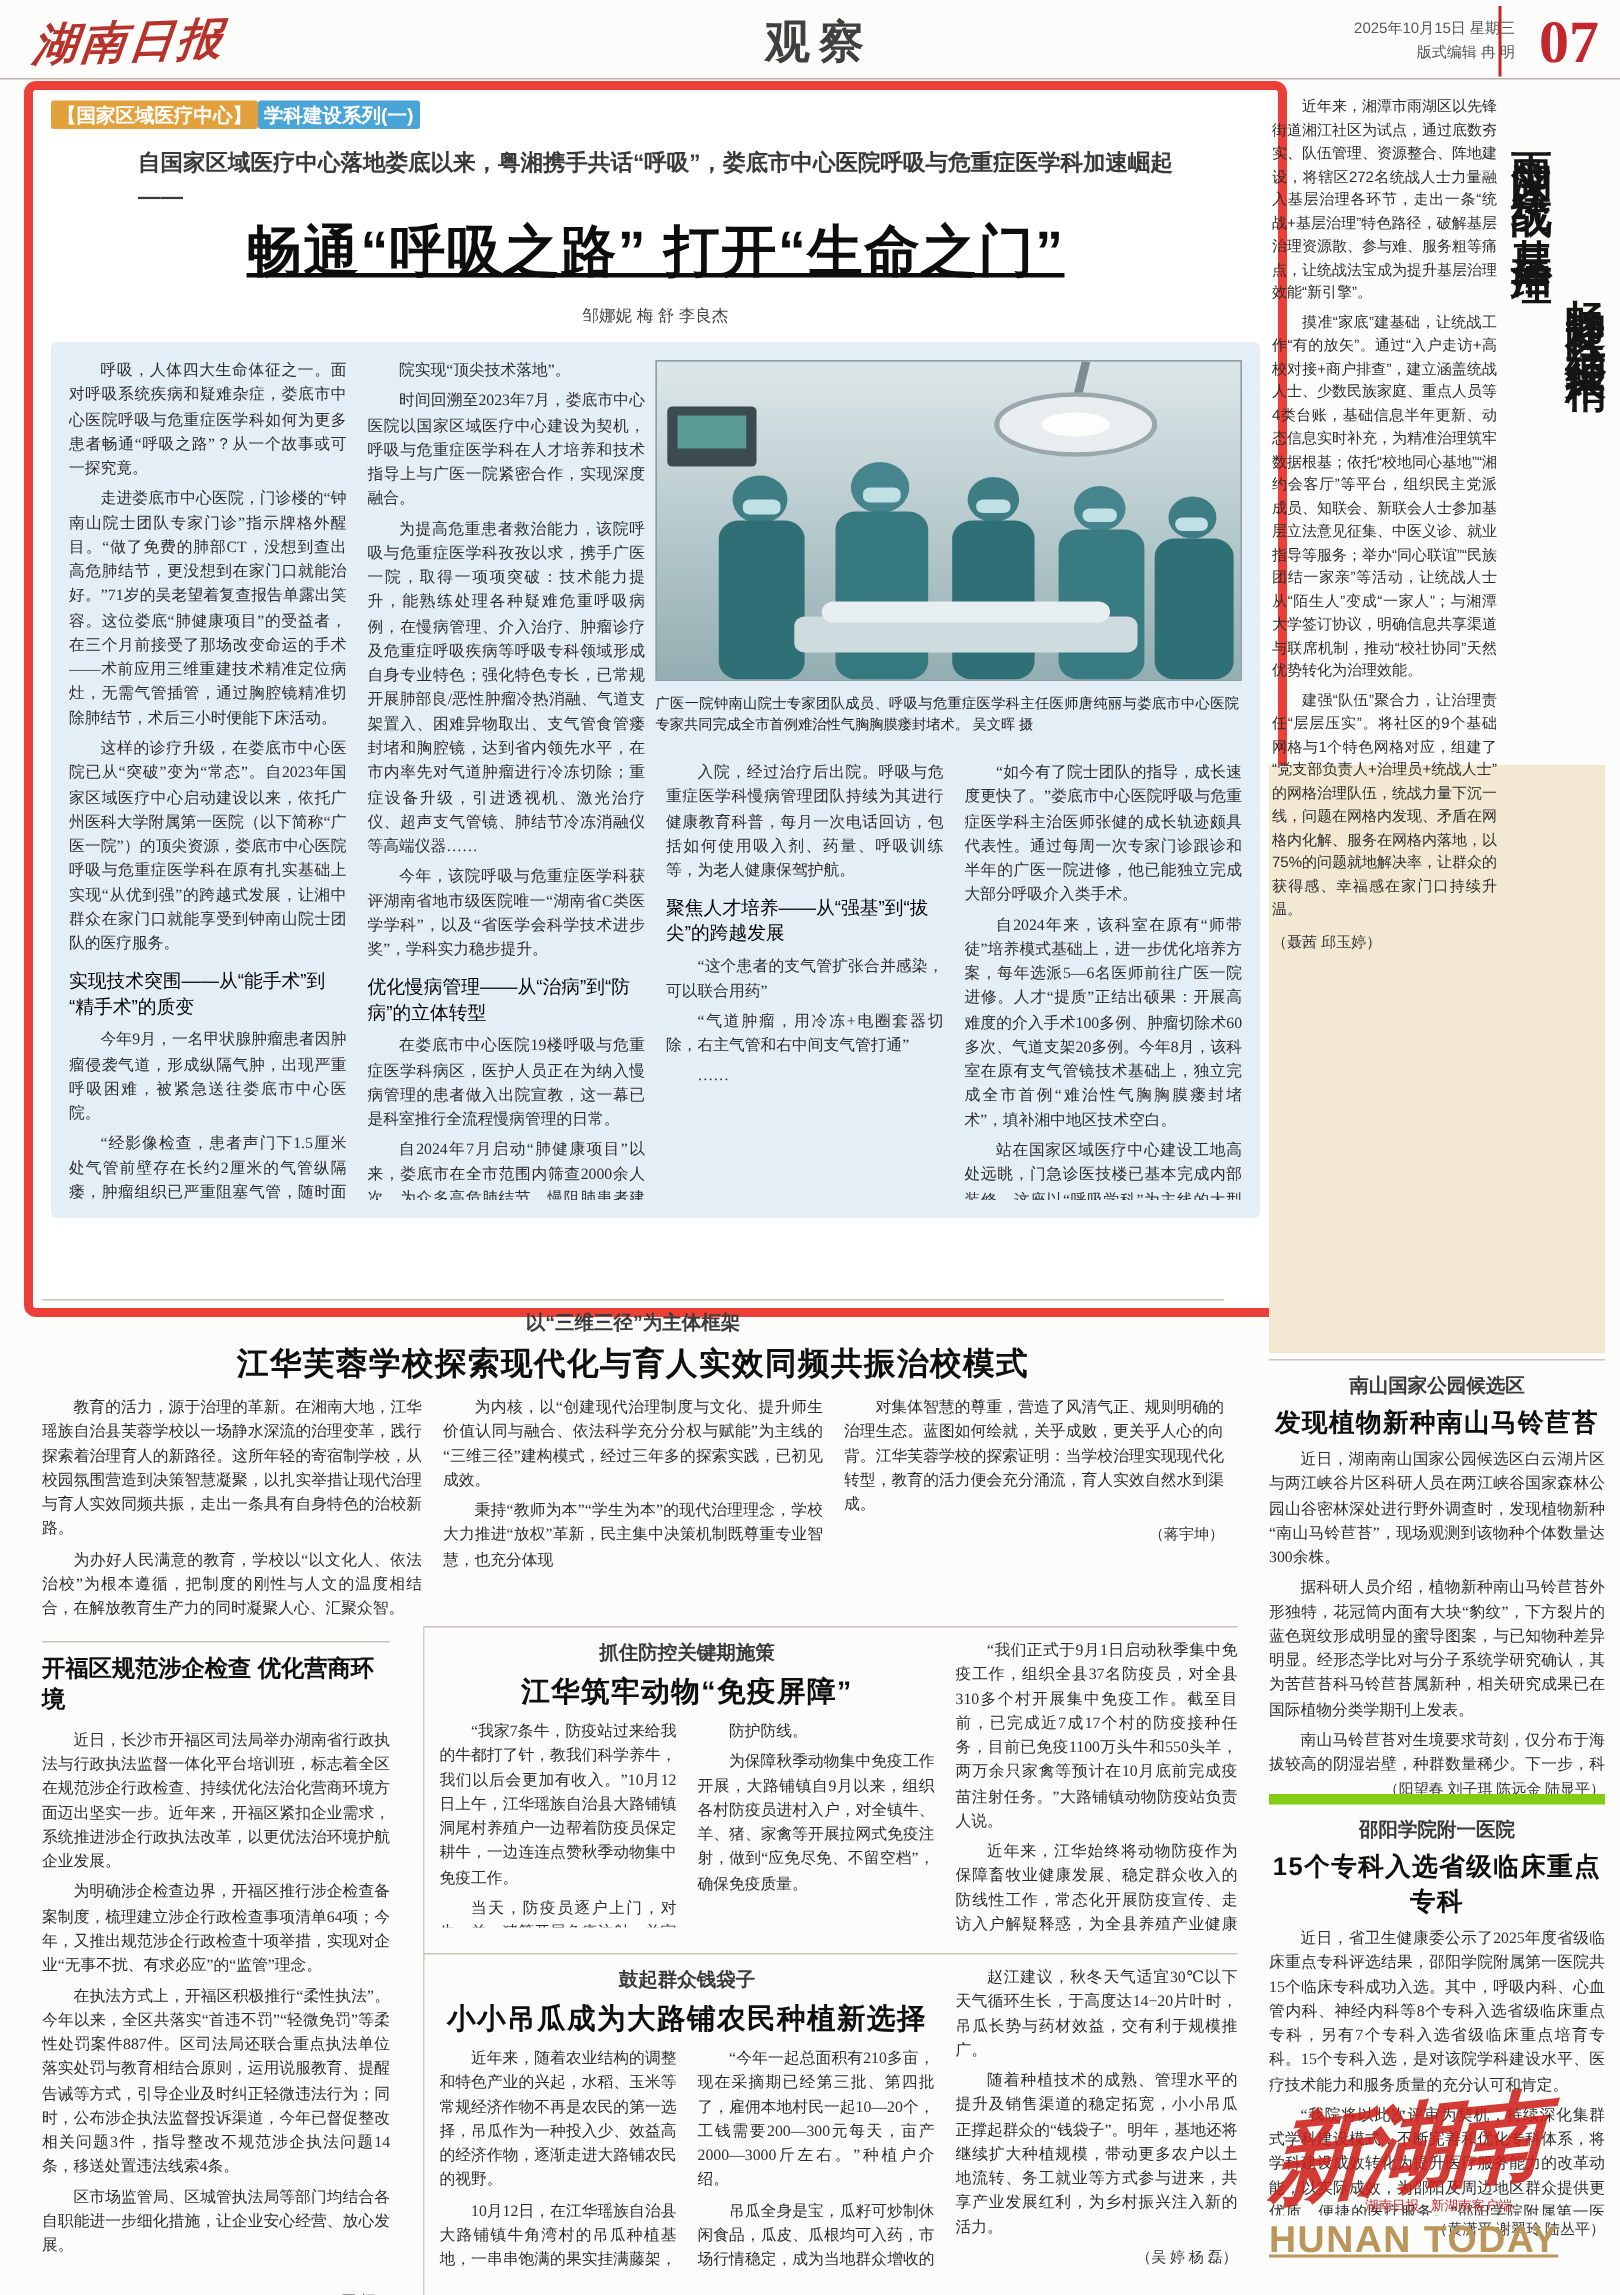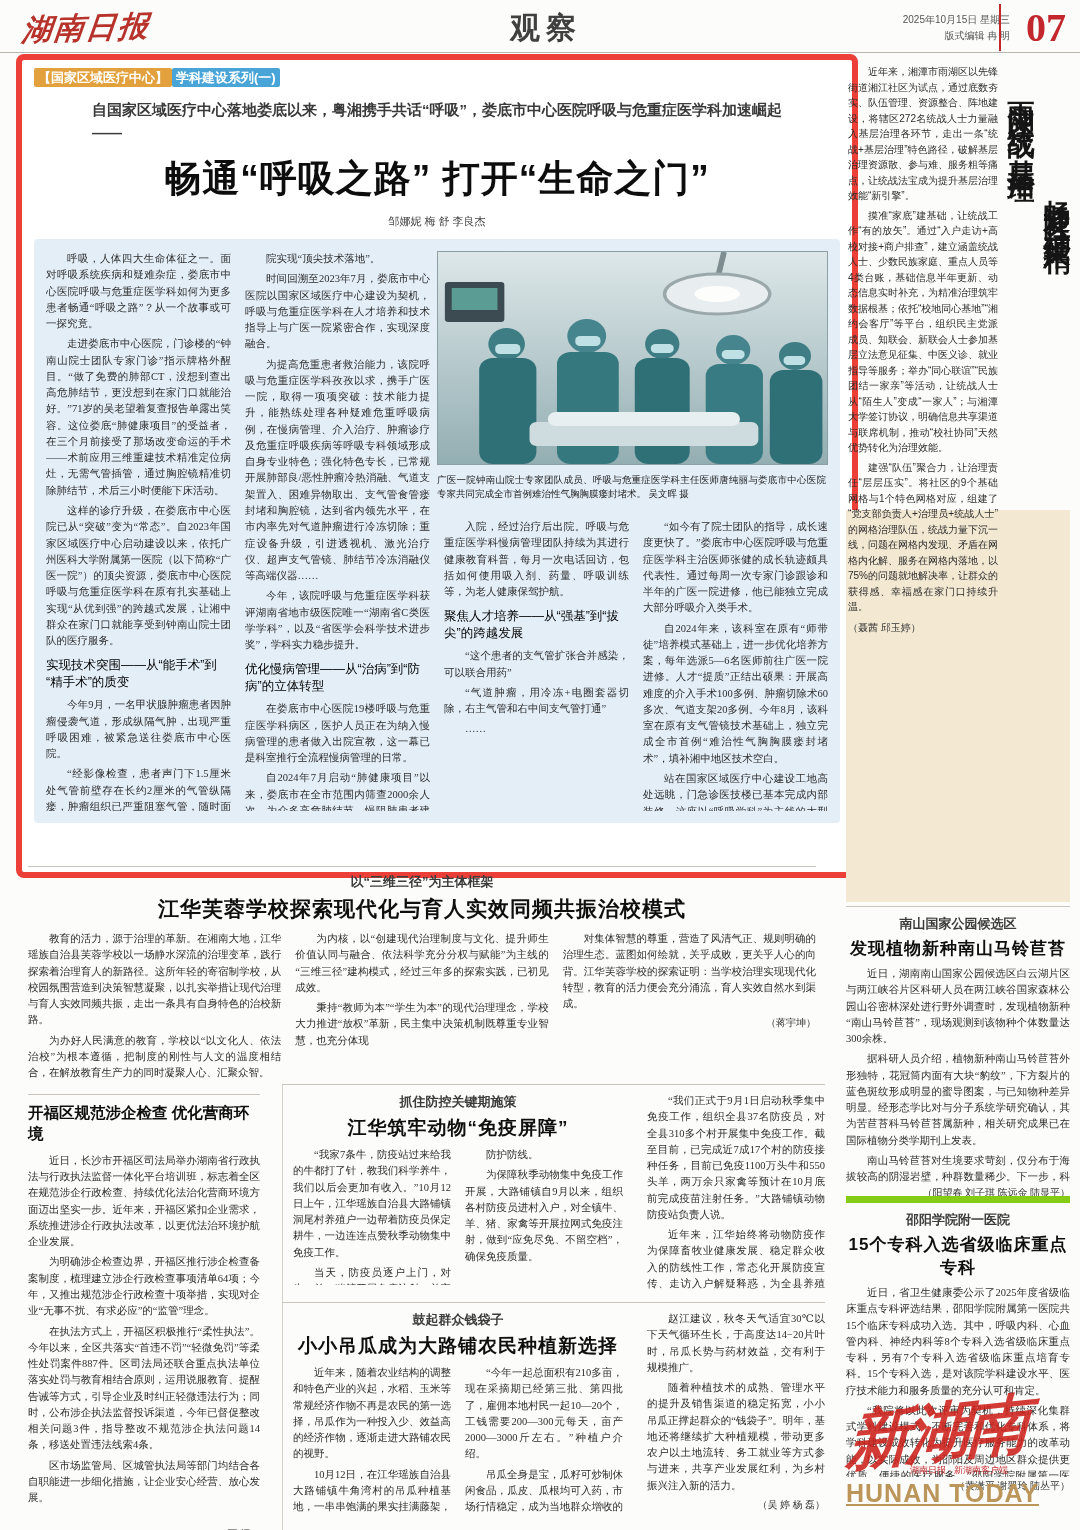--- a/index.html
+++ b/index.html
@@ -14,21 +14,21 @@
   .dateblock{position:absolute;right:70px;top:12px;text-align:right;font-size:10px;color:#555;line-height:1.6;}
   .pagenum{position:absolute;right:14px;top:4px;font-size:40px;color:#c1272d;
            font-family:"Liberation Serif","DejaVu Serif",serif;font-weight:700;border-left:2px solid #c1272d;padding-left:25px;}
   
   .main-box{position:absolute;left:16px;top:54px;width:806px;height:794px;background:#fff;
             border:6px solid #ec3f37;border-radius:8px;padding:8px 12px 10px 12px;box-sizing:content-box;}
   .series{font-size:13px;font-weight:700;color:#fff;display:inline-block;}
   .series .tagL{background:#e2a13c;padding:2px 4px;border-radius:2px;}
   .series .tagR{background:#49a5d8;padding:2px 4px;border-radius:2px;}
   .intro{margin:12px 30px 0 58px;font-size:15px;font-weight:700;color:#3a3a3a;line-height:1.5;}
-  .main-headline{text-align:center;font-size:37px;font-weight:900;color:#0d0d0d;letter-spacing:1px;margin-top:10px;}
+  .main-headline{text-align:center;font-size:37px;font-weight:900;color:#0d0d0d;letter-spacing:1px;text-decoration:underline;}
   .main-byline{text-align:center;font-size:11px;color:#444;margin-top:10px;}
   .main-body{position:relative;margin-top:10px;background:#e4eef7;border-radius:4px;
              padding:12px 12px;display:flex;gap:14px;height:560px;}
   .mcol{flex:1 1 0;overflow:hidden;font-family:"Liberation Serif","DejaVu Serif",serif;}
   .para{margin:0 0 4px 0;font-size:10.5px;line-height:1.55;text-align:justify;color:#2d2d2d;text-indent:2em;}
   .subhead{margin:8px 0 6px 0;font-size:12.5px;font-weight:400;color:#000;text-indent:0;
            font-family:"Liberation Sans","DejaVu Sans",sans-serif;}
   .photo-spacer{height:268px;}
   .photo-wrap{position:absolute;top:12px;left:calc(50% + 0px);width:calc(50% - 14px);}
   .photo-frame{width:100%;height:212px;background:#9db7ba;border:1px solid #8aa0a3;}
@@ -49,21 +49,21 @@
   .headline2{text-align:center;font-size:21px;font-weight:900;color:#0f0f0f;margin-top:4px;letter-spacing:1px;}
   .headline3{font-size:15.5px;font-weight:900;color:#0f0f0f;line-height:1.35;}
   .cols{display:flex;gap:14px;margin-top:8px;}
   .col{flex:1 1 0;overflow:hidden;font-family:"Liberation Serif","DejaVu Serif",serif;}
   .byline{text-align:right;font-size:10px;color:#333;margin-top:2px;font-family:"Liberation Serif","DejaVu Serif",serif;}
   .school{position:absolute;left:28px;top:866px;width:788px;height:224px;border-top:1px solid #c9c4bc;padding-top:6px;}
   .school .col{height:168px;}
   .kaifu{position:absolute;left:28px;top:1094px;width:232px;height:430px;border-top:1px solid #c9c4bc;padding-top:8px;}
   .kaifu-body{height:372px;overflow:hidden;font-family:"Liberation Serif","DejaVu Serif",serif;}
   .immunity{position:absolute;left:282px;top:1084px;width:532px;height:214px;border-top:1px solid #c9c4bc;border-left:1px solid #d5d0c8;padding:8px 0 0 10px;}
-  .imm-flex{display:flex;gap:24px;}
+  .imm-flex{display:flex;gap:14px;}
   .imm-left{width:330px;}
   .imm-left .cols{margin-top:6px;}
   .imm-left .col{height:138px;}
   .imm-right{flex:1;overflow:hidden;height:196px;font-family:"Liberation Serif","DejaVu Serif",serif;}
   .gourd{position:absolute;left:282px;top:1302px;width:532px;height:224px;border-top:1px solid #c9c4bc;border-left:1px solid #d5d0c8;padding:8px 0 0 10px;}
   .gourd .imm-left .col{height:148px;}
   .gourd .imm-right{height:206px;}
   .nanshan{position:absolute;left:846px;top:906px;width:224px;height:288px;border-top:1px solid #c9c4bc;padding-top:8px;}
   .nanshan-body{height:218px;overflow:hidden;font-family:"Liberation Serif","DejaVu Serif",serif;}
   .shaoyang{position:absolute;left:846px;top:1196px;width:224px;height:260px;border-top:7px solid #84cc16;padding-top:8px;}

